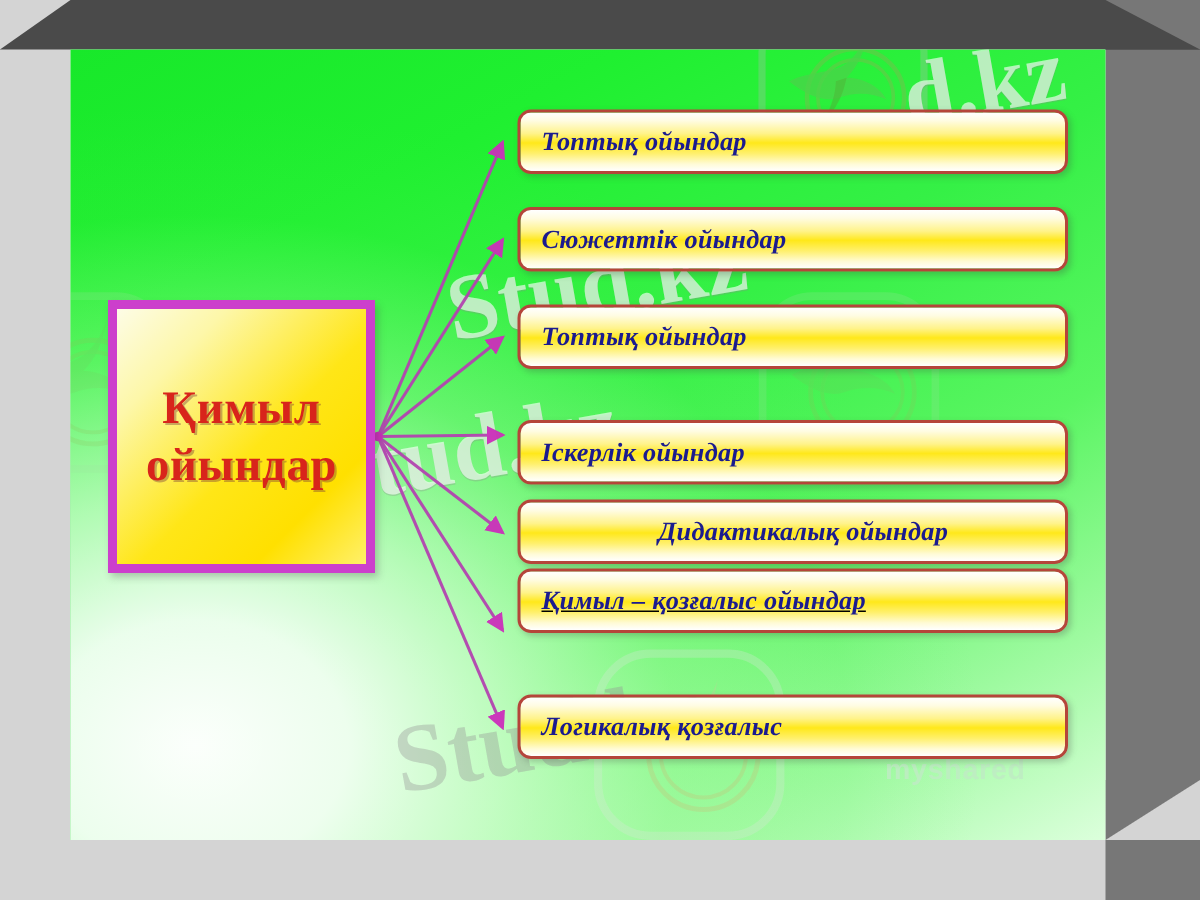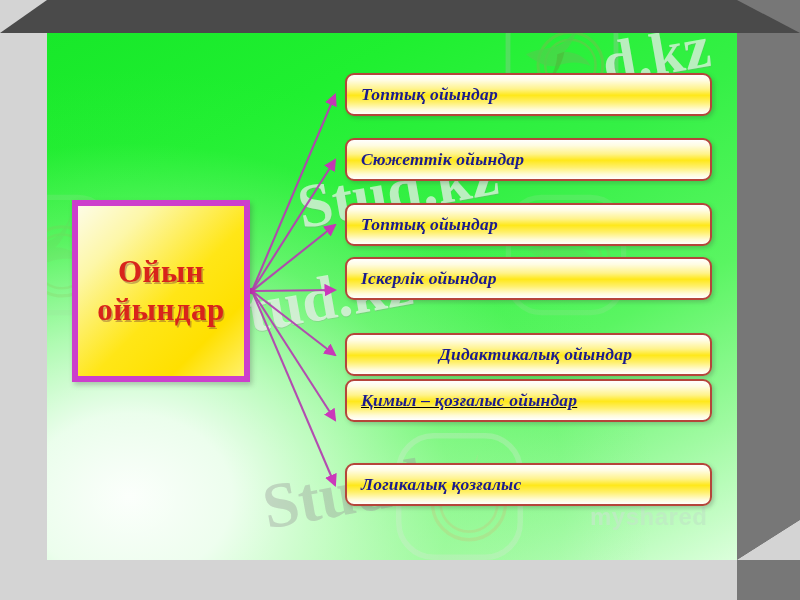--- a/index.html
+++ b/index.html
@@ -222,55 +222,55 @@
       <circle cx="57" cy="55" r="27" fill="none" stroke="#c8c078" stroke-width="2.5"></circle>
       <circle cx="57" cy="55" r="21" fill="none" stroke="#c8c078" stroke-width="2"></circle>
       <path d="M20 46 C32 40 44 42 52 36 C58 31 62 24 64 18 C62 30 58 38 52 44
                C60 44 70 48 74 56 C66 52 56 52 48 55 C40 58 30 54 20 46 Z" fill="#cfc79a" opacity="0.9"></path>
     </svg>
 
     <div class="wm-text" style="left:555px; top:-12px; font-size:60px; transform:rotate(-10deg);">d.kz</div>
     <div class="wm-text" style="left:250px; top:122px; font-size:62px; transform:rotate(-10deg);">Stud.kz</div>
     <div class="wm-text" style="left:165px; top:232px; font-size:62px; transform:rotate(-10deg);">Stud.kz</div>
     <div class="wm-text-dark" style="left:215px; top:420px; font-size:64px; transform:rotate(-10deg);">Stud.kz</div>
-    <div class="wm-myshared" style="left:543px; top:470px; font-size:24px;">myshared</div>
+    <div class="wm-myshared" style="left:543px; top:470px; font-size:19px;">myshared</div>
 
     <svg id="connectors" viewBox="0 0 690 527">
       <defs>
         <marker id="arrowhead" markerWidth="6" markerHeight="6" refX="5" refY="3" orient="auto" markerUnits="strokeWidth">
           <path d="M0,0 L6,3 L0,6 z" fill="#cc2fbb"></path>
         </marker>
       </defs>
       <g stroke="#b344b0" stroke-width="2.1" fill="none" marker-end="url(#arrowhead)" opacity="0.95">
         <line x1="205" y1="258" x2="288" y2="62"></line>
         <line x1="205" y1="258" x2="288" y2="127"></line>
         <line x1="205" y1="258" x2="288" y2="192"></line>
         <line x1="205" y1="258" x2="288" y2="257"></line>
         <line x1="205" y1="258" x2="288" y2="322"></line>
         <line x1="205" y1="258" x2="288" y2="387"></line>
         <line x1="205" y1="258" x2="288" y2="452"></line>
       </g>
       <circle cx="205" cy="258" r="3.2" fill="#cc2fbb"></circle>
     </svg>
 
     <div id="center-node">
-      <div class="line">Ойын</div>
+      <div class="line">Қимыл</div>
       <div class="line">ойындар</div>
     </div>
 
     <div class="node-box" style="top:40px;">
       <span class="node-label">Топтық ойындар</span>
     </div>
     <div class="node-box" style="top:105px;align-items:center;">
       <span class="node-label">Сюжеттік ойындар</span>
     </div>
     <div class="node-box" style="top:170px;">
       <span class="node-label">Топтық ойындар</span>
     </div>
-    <div class="node-box" style="top:224px;">
+    <div class="node-box" style="top:247px;">
       <span class="node-label">Іскерлік ойындар</span>
     </div>
     <div class="node-box" style="top:300px;justify-content:center;">
       <span class="node-label">Дидактикалық ойындар</span>
     </div>
     <div class="node-box" style="top:346px;text-decoration:underline;">
       <span class="node-label">Қимыл – қозғалыс ойындар</span>
     </div>
     <div class="node-box" style="top:430px;">
       <span class="node-label">Логикалық қозғалыс</span>

